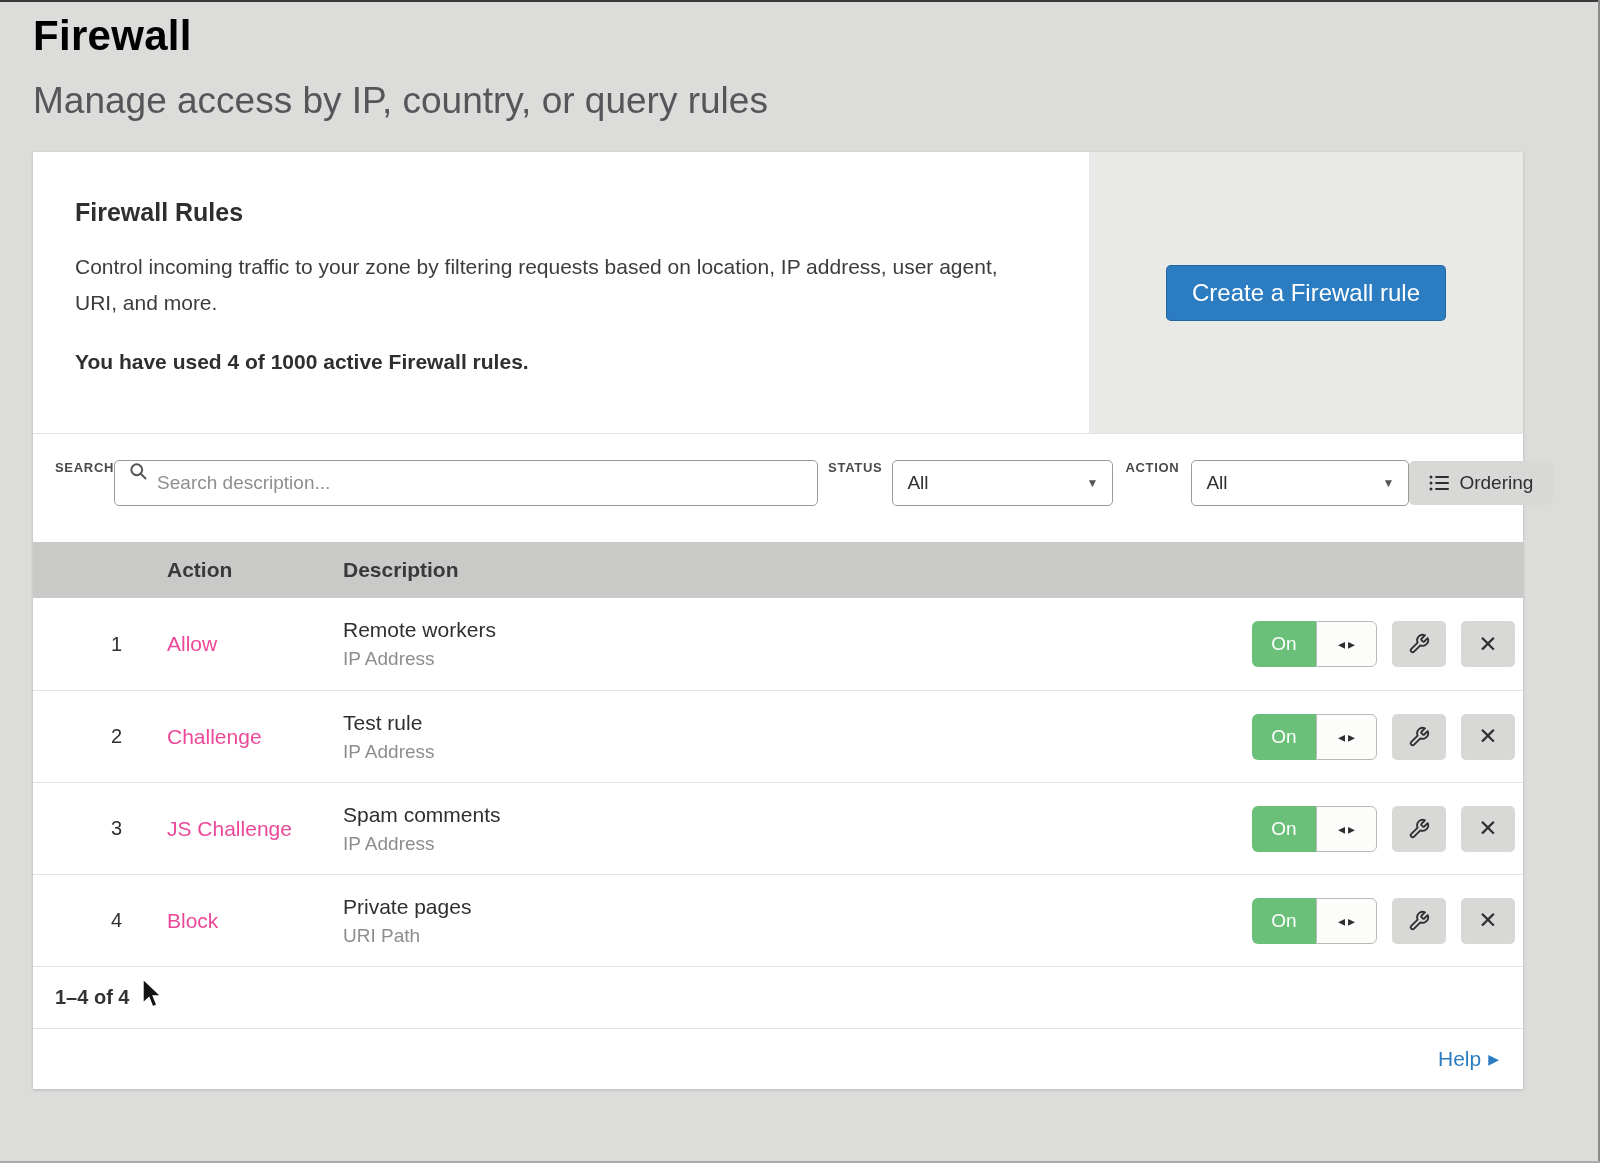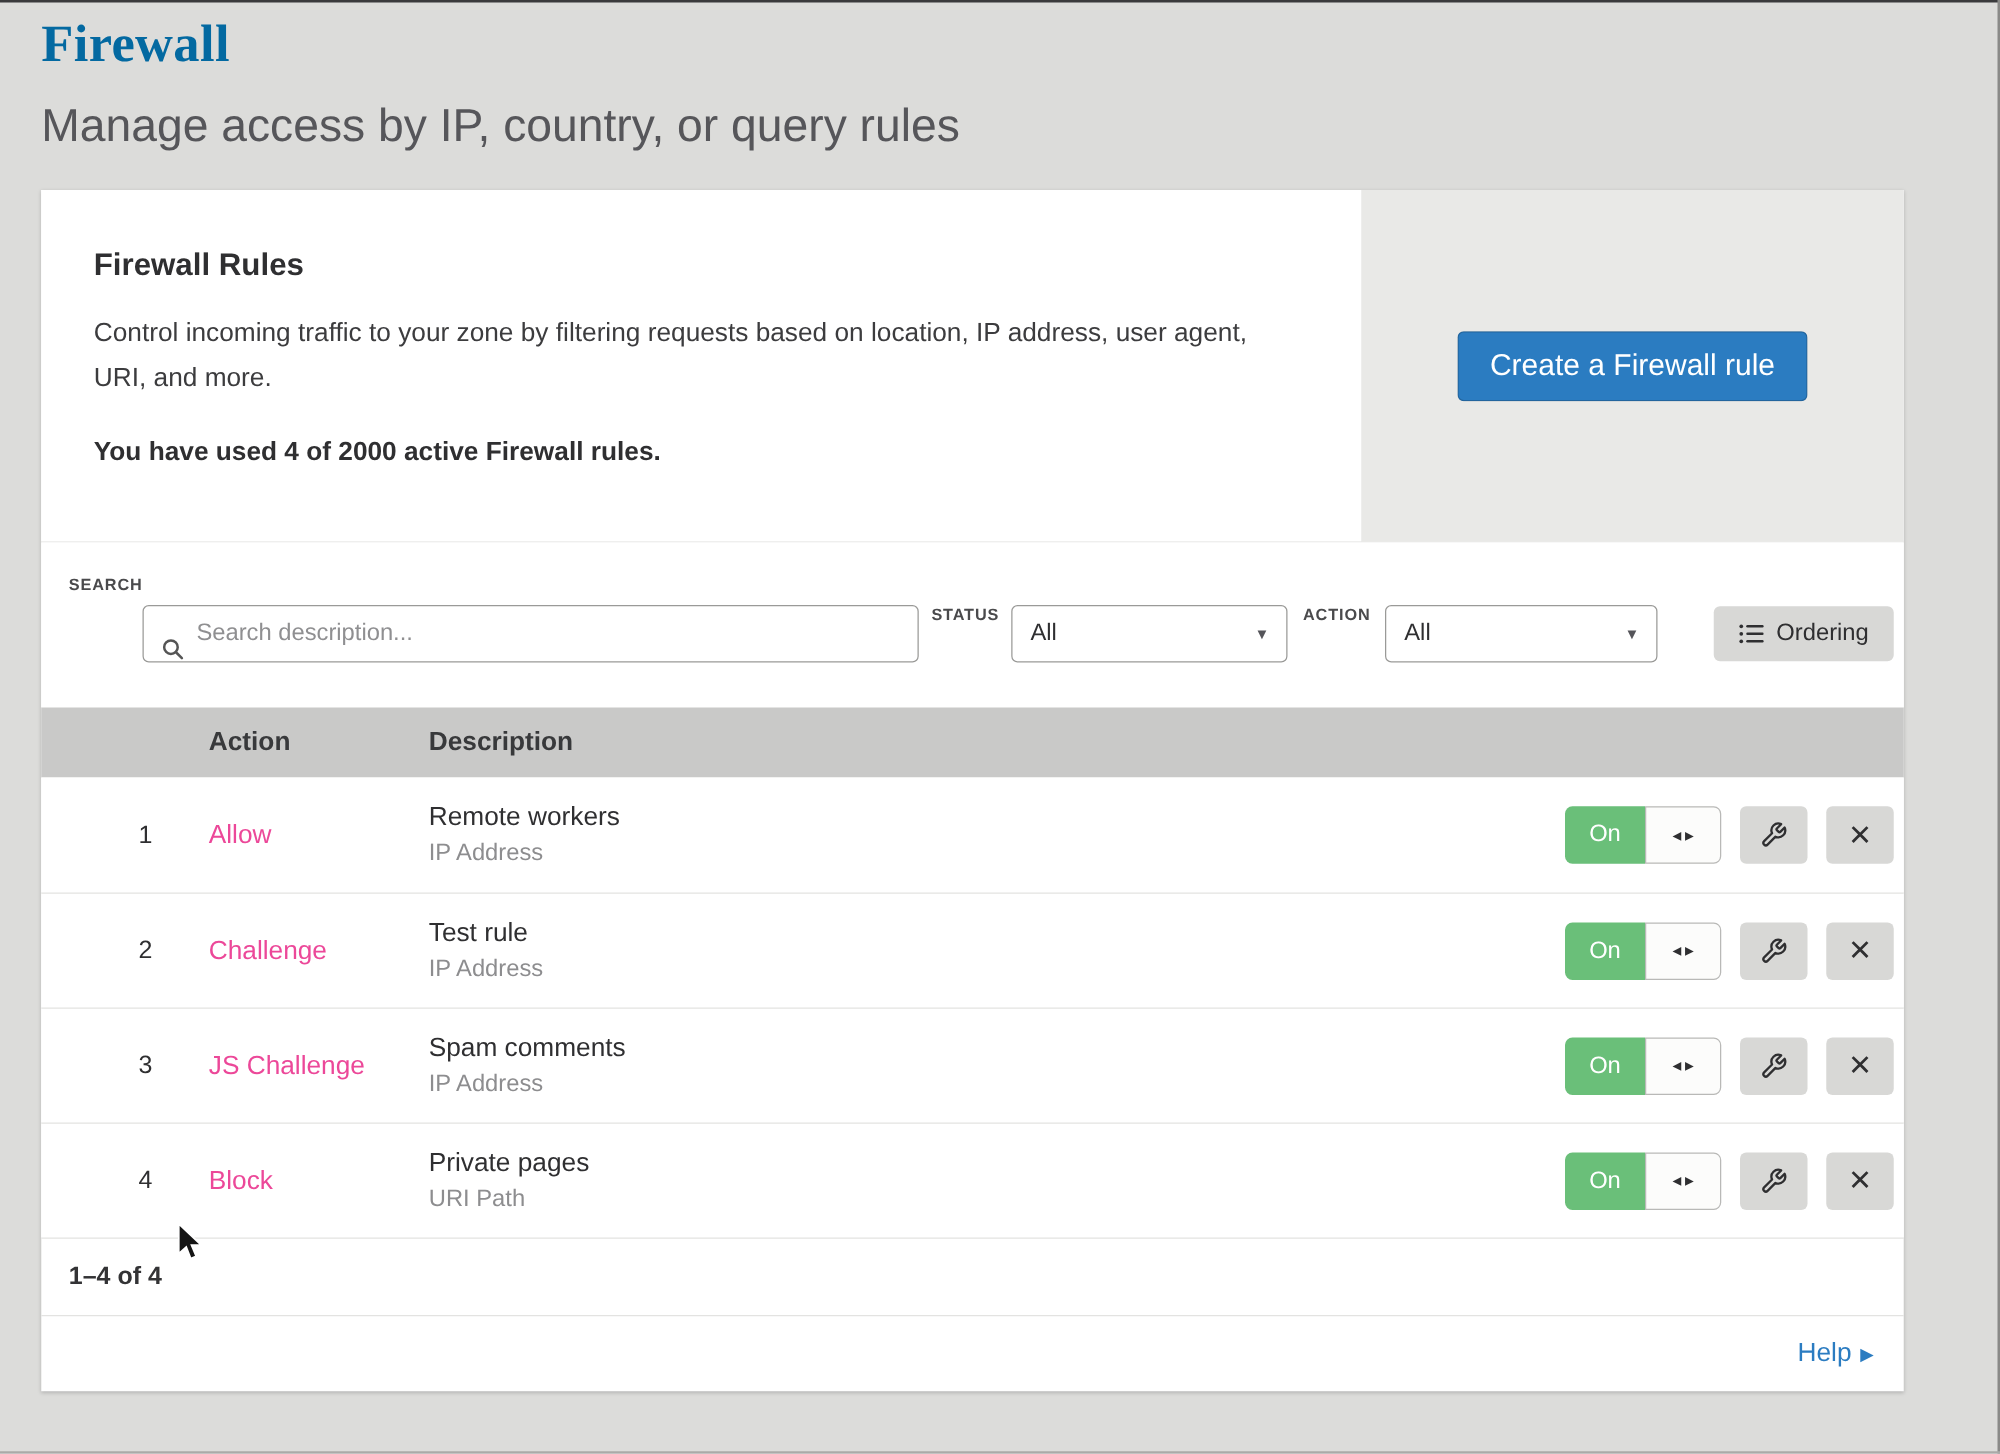--- a/index.html
+++ b/index.html
@@ -3,37 +3,37 @@
 <meta charset="utf-8">
 <style>
   *{box-sizing:border-box;margin:0;padding:0;}
   html,body{width:1600px;height:1163px;}
   body{font-family:"Liberation Sans","DejaVu Sans",sans-serif;background:#dcdcda;position:relative;overflow:hidden;}
   .edge-top{position:absolute;top:0;left:0;right:0;height:2px;background:#3a3a3c;z-index:6;}
   .edge-right{position:absolute;top:0;right:0;bottom:0;width:2px;background:#8a8a88;z-index:6;}
   .edge-bottom{position:absolute;left:0;right:0;bottom:0;height:2px;background:#aaaaa8;z-index:6;}
 
   .page-header{padding:12px 0 0 33px;}
-  .page-title{font-size:42px;font-weight:600;color:#0369a1;letter-spacing:.3px;font-family:Liberation Serif, serif;}
+  .page-title{font-size:42px;font-weight:600;color:#000000;letter-spacing:.3px;}
   .page-subtitle{margin-top:20px;font-size:37px;color:#56565a;font-weight:400;}
 
   .card{margin:30px 77px 0 33px;width:1490px;background:#fff;box-shadow:0 1px 3px rgba(0,0,0,.18);}
 
   .card-header{display:flex;min-height:282px;border-bottom:1px solid #e3e3e1;}
   .card-header-left{width:1056px;padding:46px 60px 40px 42px;background:#fff;}
   .card-header-right{flex:1;background:#e9e9e7;display:flex;align-items:center;justify-content:center;}
   .card-heading{font-size:25px;font-weight:700;color:#2f2f31;}
   .card-desc{margin-top:22px;font-size:21px;line-height:1.7;color:#3c3c3e;max-width:950px;}
   .card-usage{margin-top:30px;font-size:21px;font-weight:700;color:#2f2f31;}
   .btn-primary{background:var(--accent,#2b7cc1);color:#fff;font-size:24px;border:1px solid rgba(0,0,0,.18);border-radius:5px;padding:13px 25px;cursor:pointer;font-family:inherit;}
 
   .filters{display:flex;align-items:flex-end;padding:26px 8px 36px 22px;background:#fff;}
   .filter-group{display:flex;flex-direction:row;}
   .filter-label{font-size:13px;font-weight:700;letter-spacing:.7px;color:#4a4a4c;margin-bottom:9px;}
-  .search-box{display:flex;align-items:flex-end;width:621px;height:46px;border:1px solid #9a9a98;border-radius:5px;background:#fff;padding-left:13px;gap:9px;margin-top:24px;}
+  .search-box{display:flex;align-items:flex-start;width:704px;height:46px;border:1px solid #9a9a98;border-radius:5px;background:#fff;padding-left:13px;gap:9px;}
   .search-box input{border:none;outline:none;flex:1;font-size:19px;color:#333;font-family:inherit;background:transparent;height:100%;}
   .search-box input::placeholder{color:#8f8f91;}
   .select{display:flex;align-items:center;justify-content:space-between;height:46px;border:1px solid #9a9a98;border-radius:5px;padding:0 14px;font-size:19px;color:#2f2f31;cursor:pointer;background:#fff;}
   .select .caret{font-size:12px;color:#55555a;}
   .sel-status{width:221px;margin-left:10px;}
   .sel-action{width:218px;margin-left:12px;}
   .btn-ordering{margin-left:auto;display:flex;align-items:center;gap:10px;height:44px;padding:0 20px;background:#d8d8d6;border:none;border-radius:5px;font-size:19px;color:#2f2f31;cursor:pointer;font-family:inherit;margin-bottom:1px;}
 
   .table-head{display:grid;grid-template-columns:134px 176px 1fr;align-items:center;height:56px;background:#c9c9c8;font-size:21px;font-weight:700;color:#38393b;}
   .rows .row{display:grid;grid-template-columns:134px 176px 1fr auto;align-items:center;height:92px;border-top:1px solid #e3e3e1;background:#fff;}
@@ -67,21 +67,21 @@
   <div class="page-title">Firewall</div>
   <div class="page-subtitle">Manage access by IP, country, or query rules</div>
 </div>
 
 <div class="card">
 
   <div class="card-header">
     <div class="card-header-left">
       <div class="card-heading">Firewall Rules</div>
       <div class="card-desc">Control incoming traffic to your zone by filtering requests based on location, IP address, user agent, URI, and more.</div>
-      <div class="card-usage">You have used 4 of 2000 active Firewall rules.</div>
+      <div class="card-usage">You have used 4 of 1000 active Firewall rules.</div>
     </div>
     <div class="card-header-right">
       <button class="btn-primary">Create a Firewall rule</button>
     </div>
   </div>
 
   <div class="filters">
     <div class="filter-group">
       <div class="filter-label">SEARCH</div>
       <div class="search-box">

